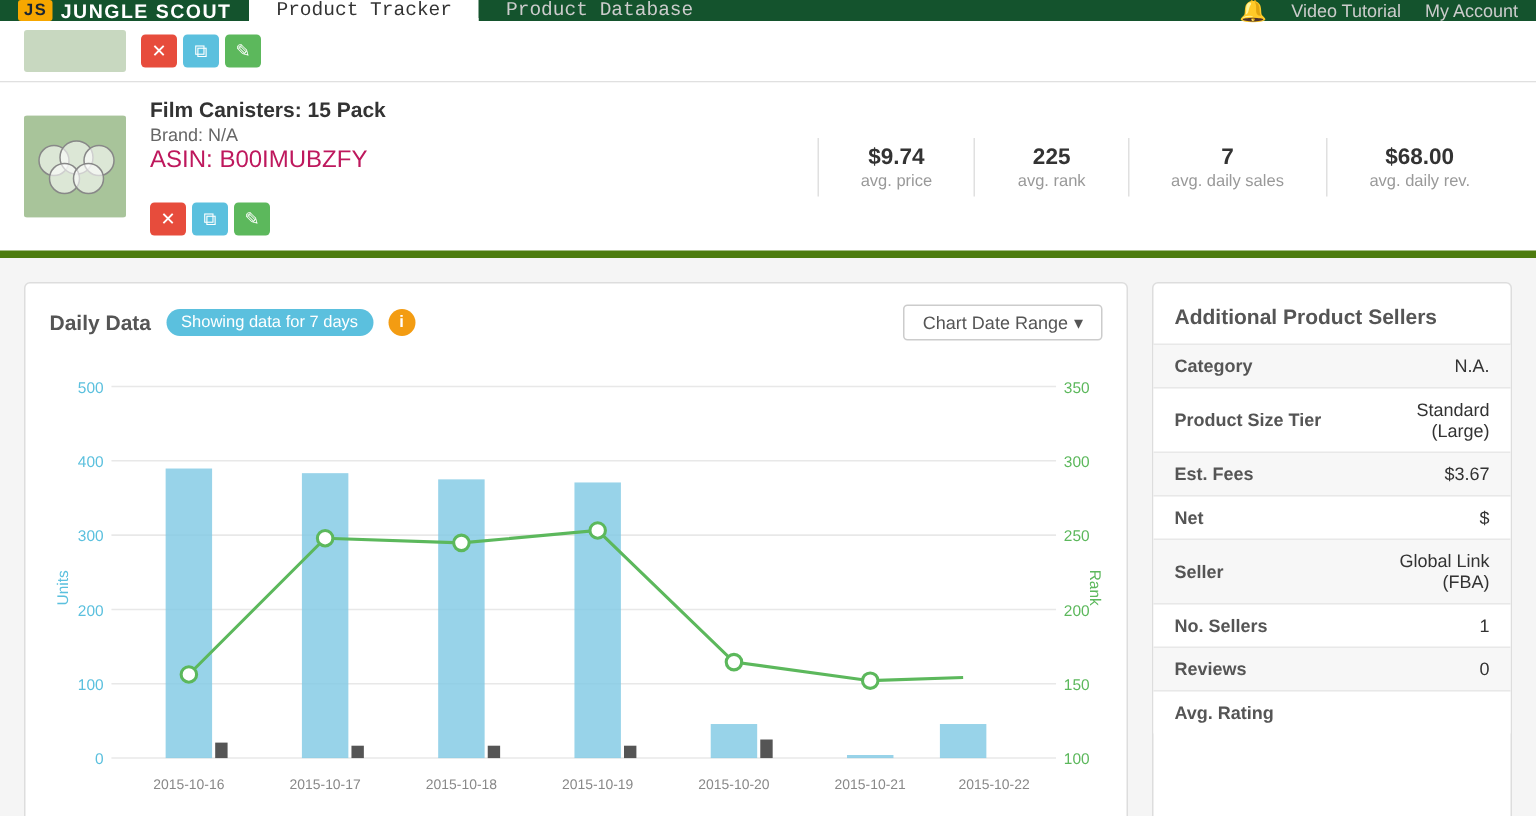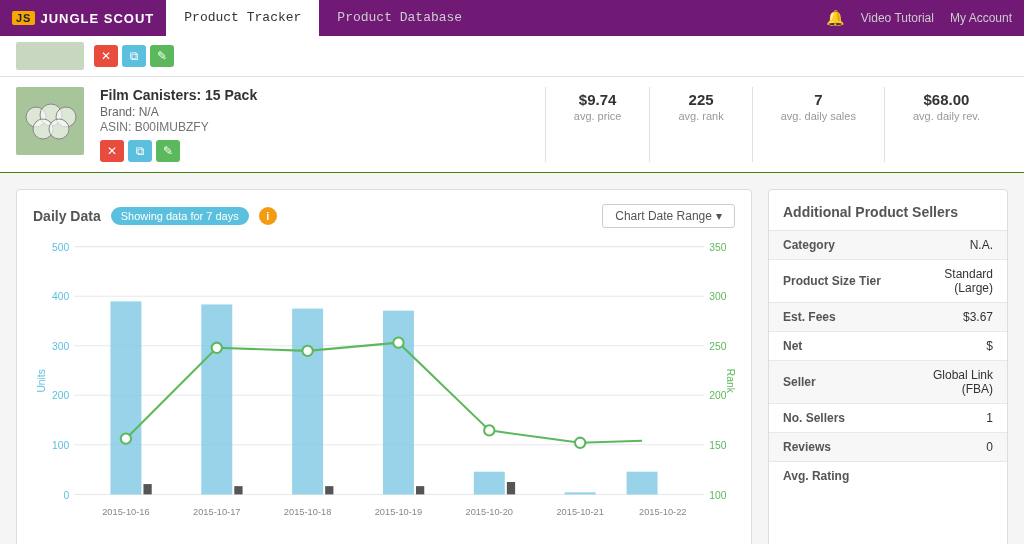--- a/index.html
+++ b/index.html
@@ -1,21 +1,21 @@
 <!DOCTYPE html>
 <html><head>
   <meta charset="utf-8">
   <style>
     * { box-sizing: border-box; margin: 0; padding: 0; }
     body { font-family: 'Helvetica Neue', Arial, sans-serif; font-size: 13px; background: #f5f5f5; color: #333; }
 
     
     .navbar {
-      background: #701a75;
-      height: 36px;
+      background: #14532d;
+      height: 14px;
       display: flex;
       align-items: stretch;
       position: relative;
     }
     .navbar-brand {
       display: flex;
       align-items: center;
       padding: 0 12px;
       color: #fff;
       font-weight: 700;
@@ -77,37 +77,38 @@
       display: inline-flex; align-items: center; justify-content: center;
       cursor: pointer; font-size: 12px; color: #fff; border: none;
     }
     .btn-red { background: #e74c3c; }
     .btn-blue-light { background: #5bc0de; }
     .btn-green { background: #5cb85c; }
 
     
     .product-info-row {
       background: #fff;
-      border-bottom: 1px solid #4d7c0f;
+      border-bottom: 5px solid #4d7c0f;
       padding: 10px 16px;
       display: flex;
+      align-items: center;
       gap: 16px;
     }
     .product-img {
       width: 68px; height: 68px;
       background: #c8d8c0;
       border-radius: 2px;
       flex-shrink: 0;
       display: flex; align-items: center; justify-content: center;
       overflow: hidden;
     }
     .product-details { flex: 1; }
     .product-title { font-size: 14px; font-weight: 600; color: #333; margin-bottom: 2px; }
     .product-meta { font-size: 12px; color: #666; margin-bottom: 1px; }
-    .product-asin { font-size: 12px; color: #737373; margin-bottom: 6px; }
+    .product-asin { font-size: 16px; color: #be185d; margin-bottom: 19px; }
     .product-actions { display: flex; gap: 4px; }
 
     .stats-row {
       display: flex;
       gap: 0;
       margin-left: auto;
     }
     .stat-cell {
       text-align: center;
       padding: 4px 28px;
@@ -128,21 +129,21 @@
       background: #fff;
       border: 1px solid #ddd;
       border-radius: 4px;
       flex: 1;
       padding: 14px 16px 10px;
     }
     .chart-header {
       display: flex;
       align-items: center;
       justify-content: space-between;
-      margin-bottom: 8px;
+      margin-bottom: 20px;
       gap: 15px;
     }
     .chart-header-left {
       display: flex;
       align-items: center;
       gap: 10px;
     }
     .daily-data-label {
       font-size: 14px;
       font-weight: 600;

